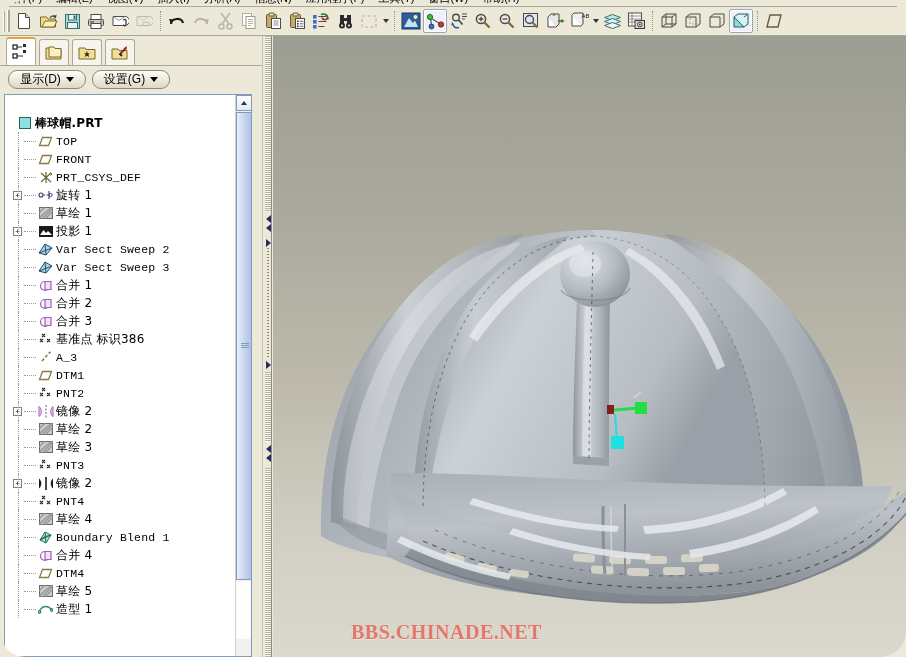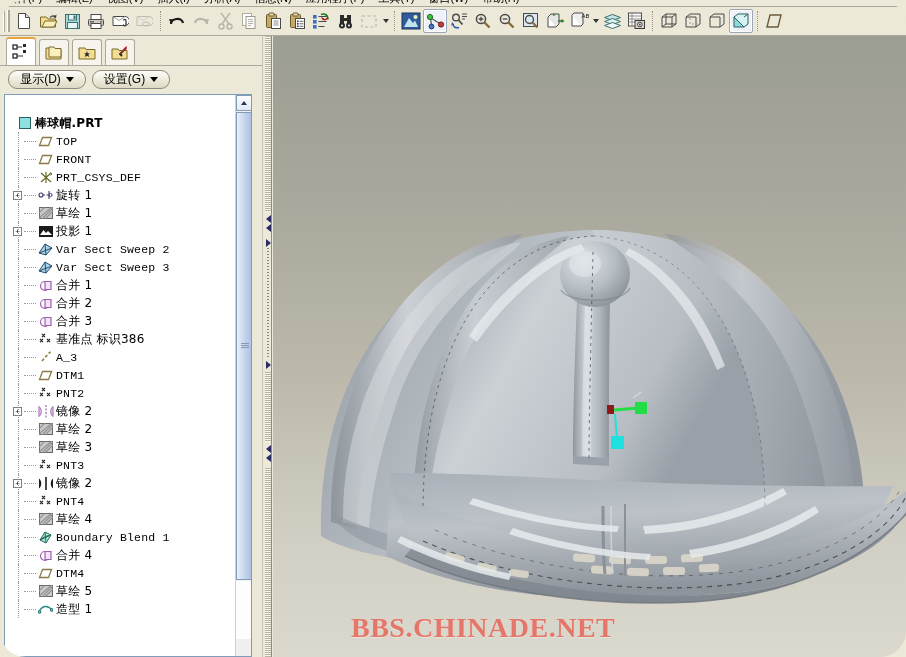--- a/index.html
+++ b/index.html
@@ -271,21 +271,21 @@
     width: 633px; height: 621px;
     background: linear-gradient(to bottom, #9c9d93 0%, #a8a79b 25%, #bcb9ac 55%, #d2cfc4 82%, #dbd8cd 100%);
     overflow: hidden;
   }
   .viewport svg { position: absolute; left: 0; top: 0; display:block; }
   .watermark {
     position: absolute;
     left: 78px; bottom: 13px;
     font-family: "Liberation Serif", serif;
     font-weight: bold;
-    font-size: 28px;
+    font-size: 20px;
     letter-spacing: 0.5px;
     color: #e4776a;
     text-shadow: 0 1px 0 rgba(255,255,255,0.35);
     white-space: nowrap;
   }
 </style>
 </head>
 <body>
 
 <div id="app">

